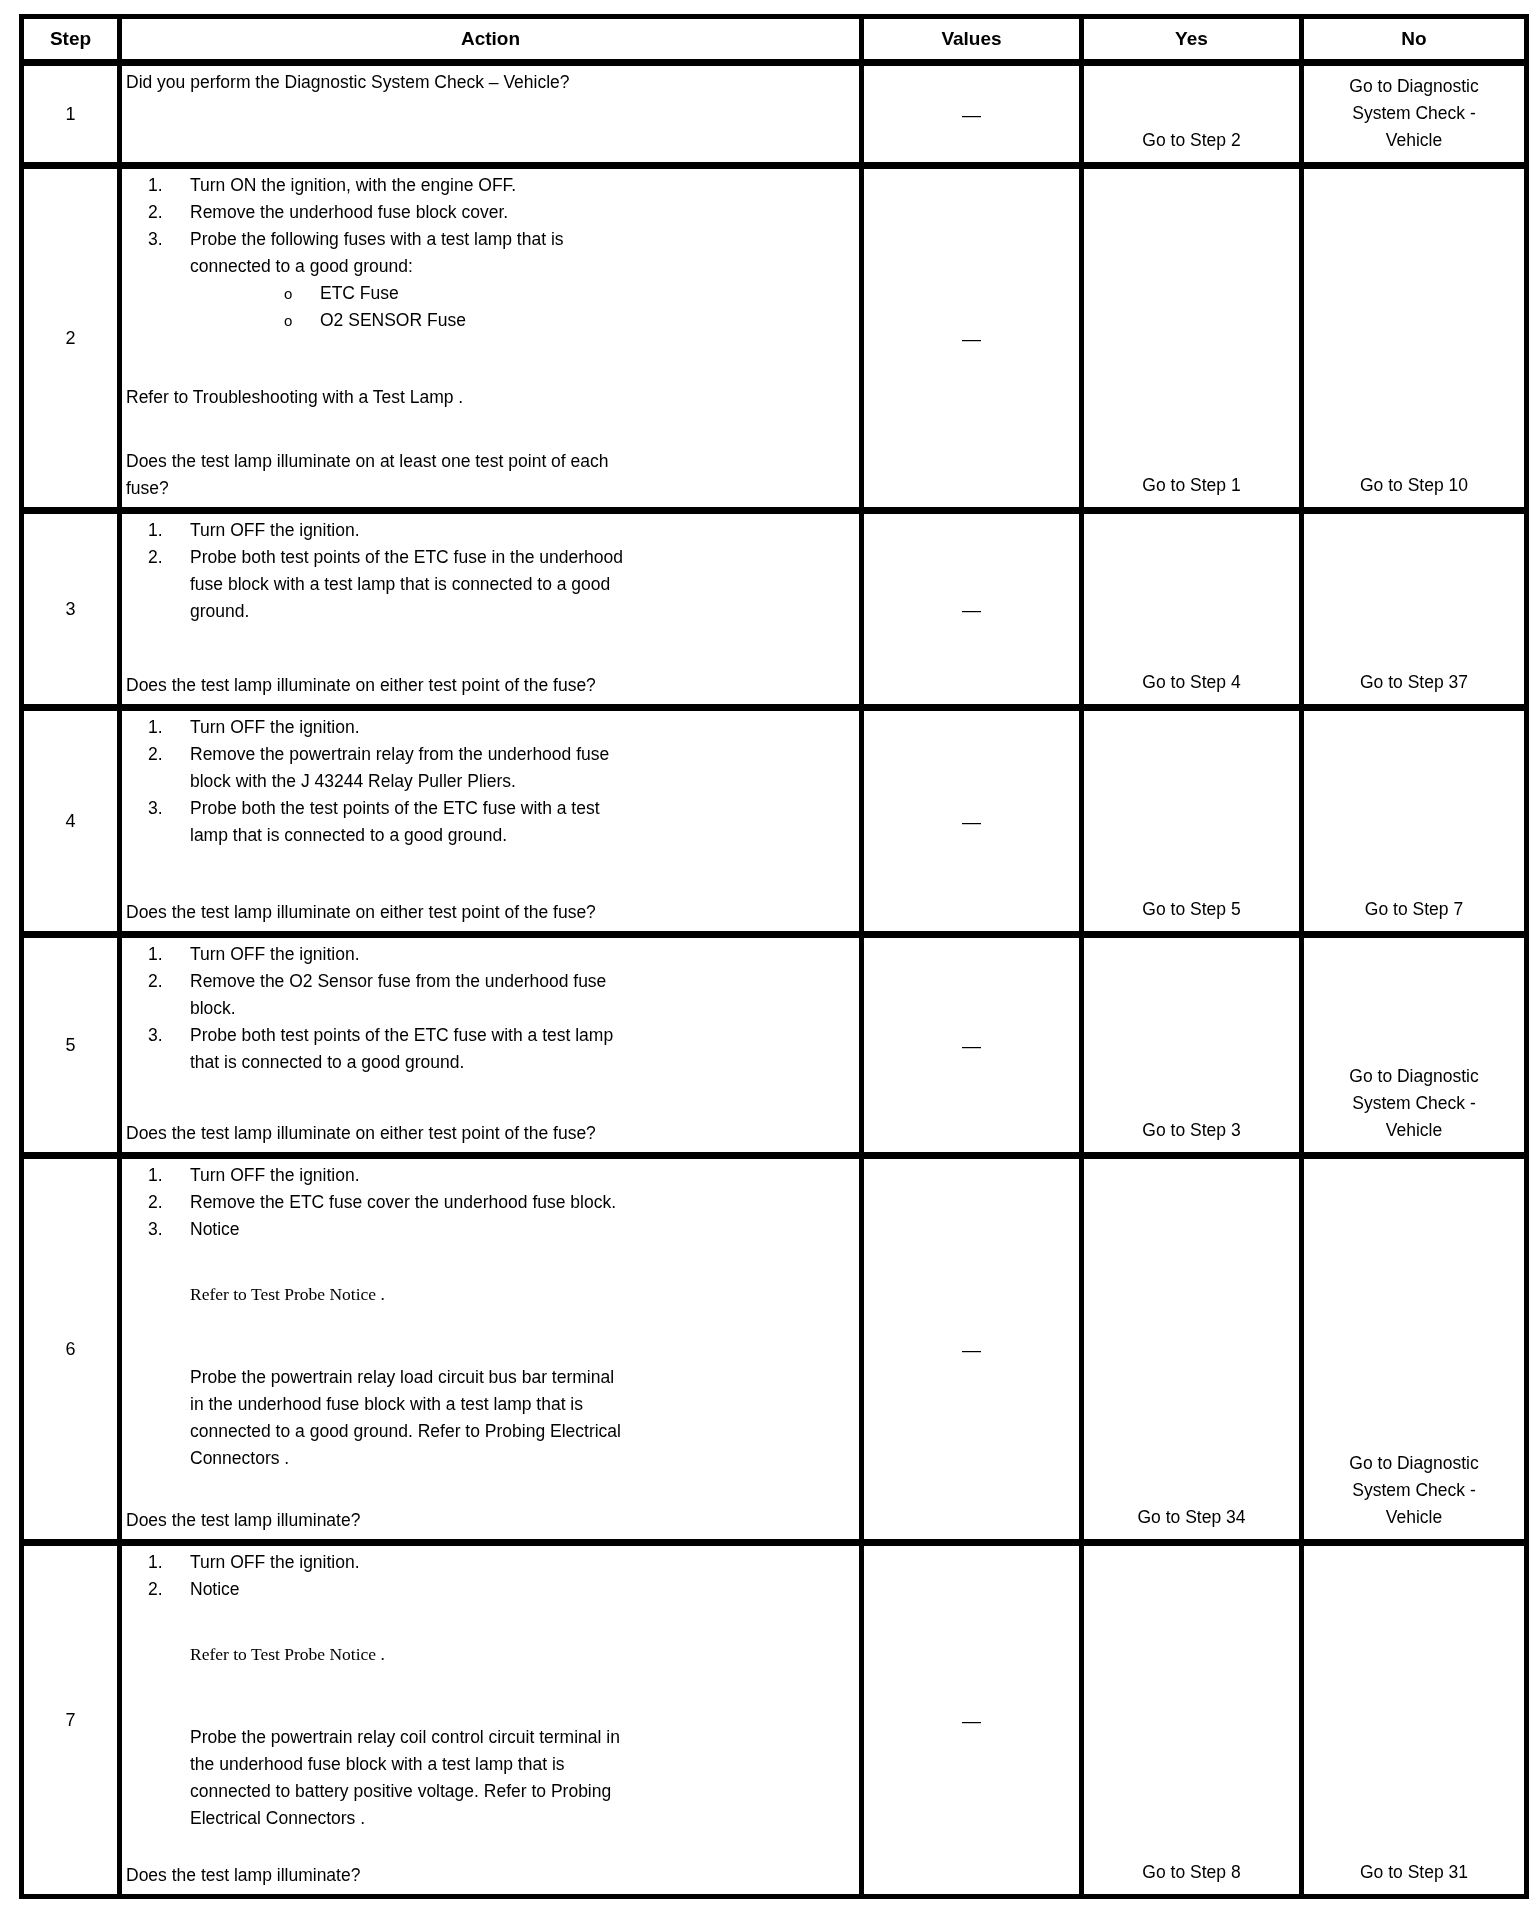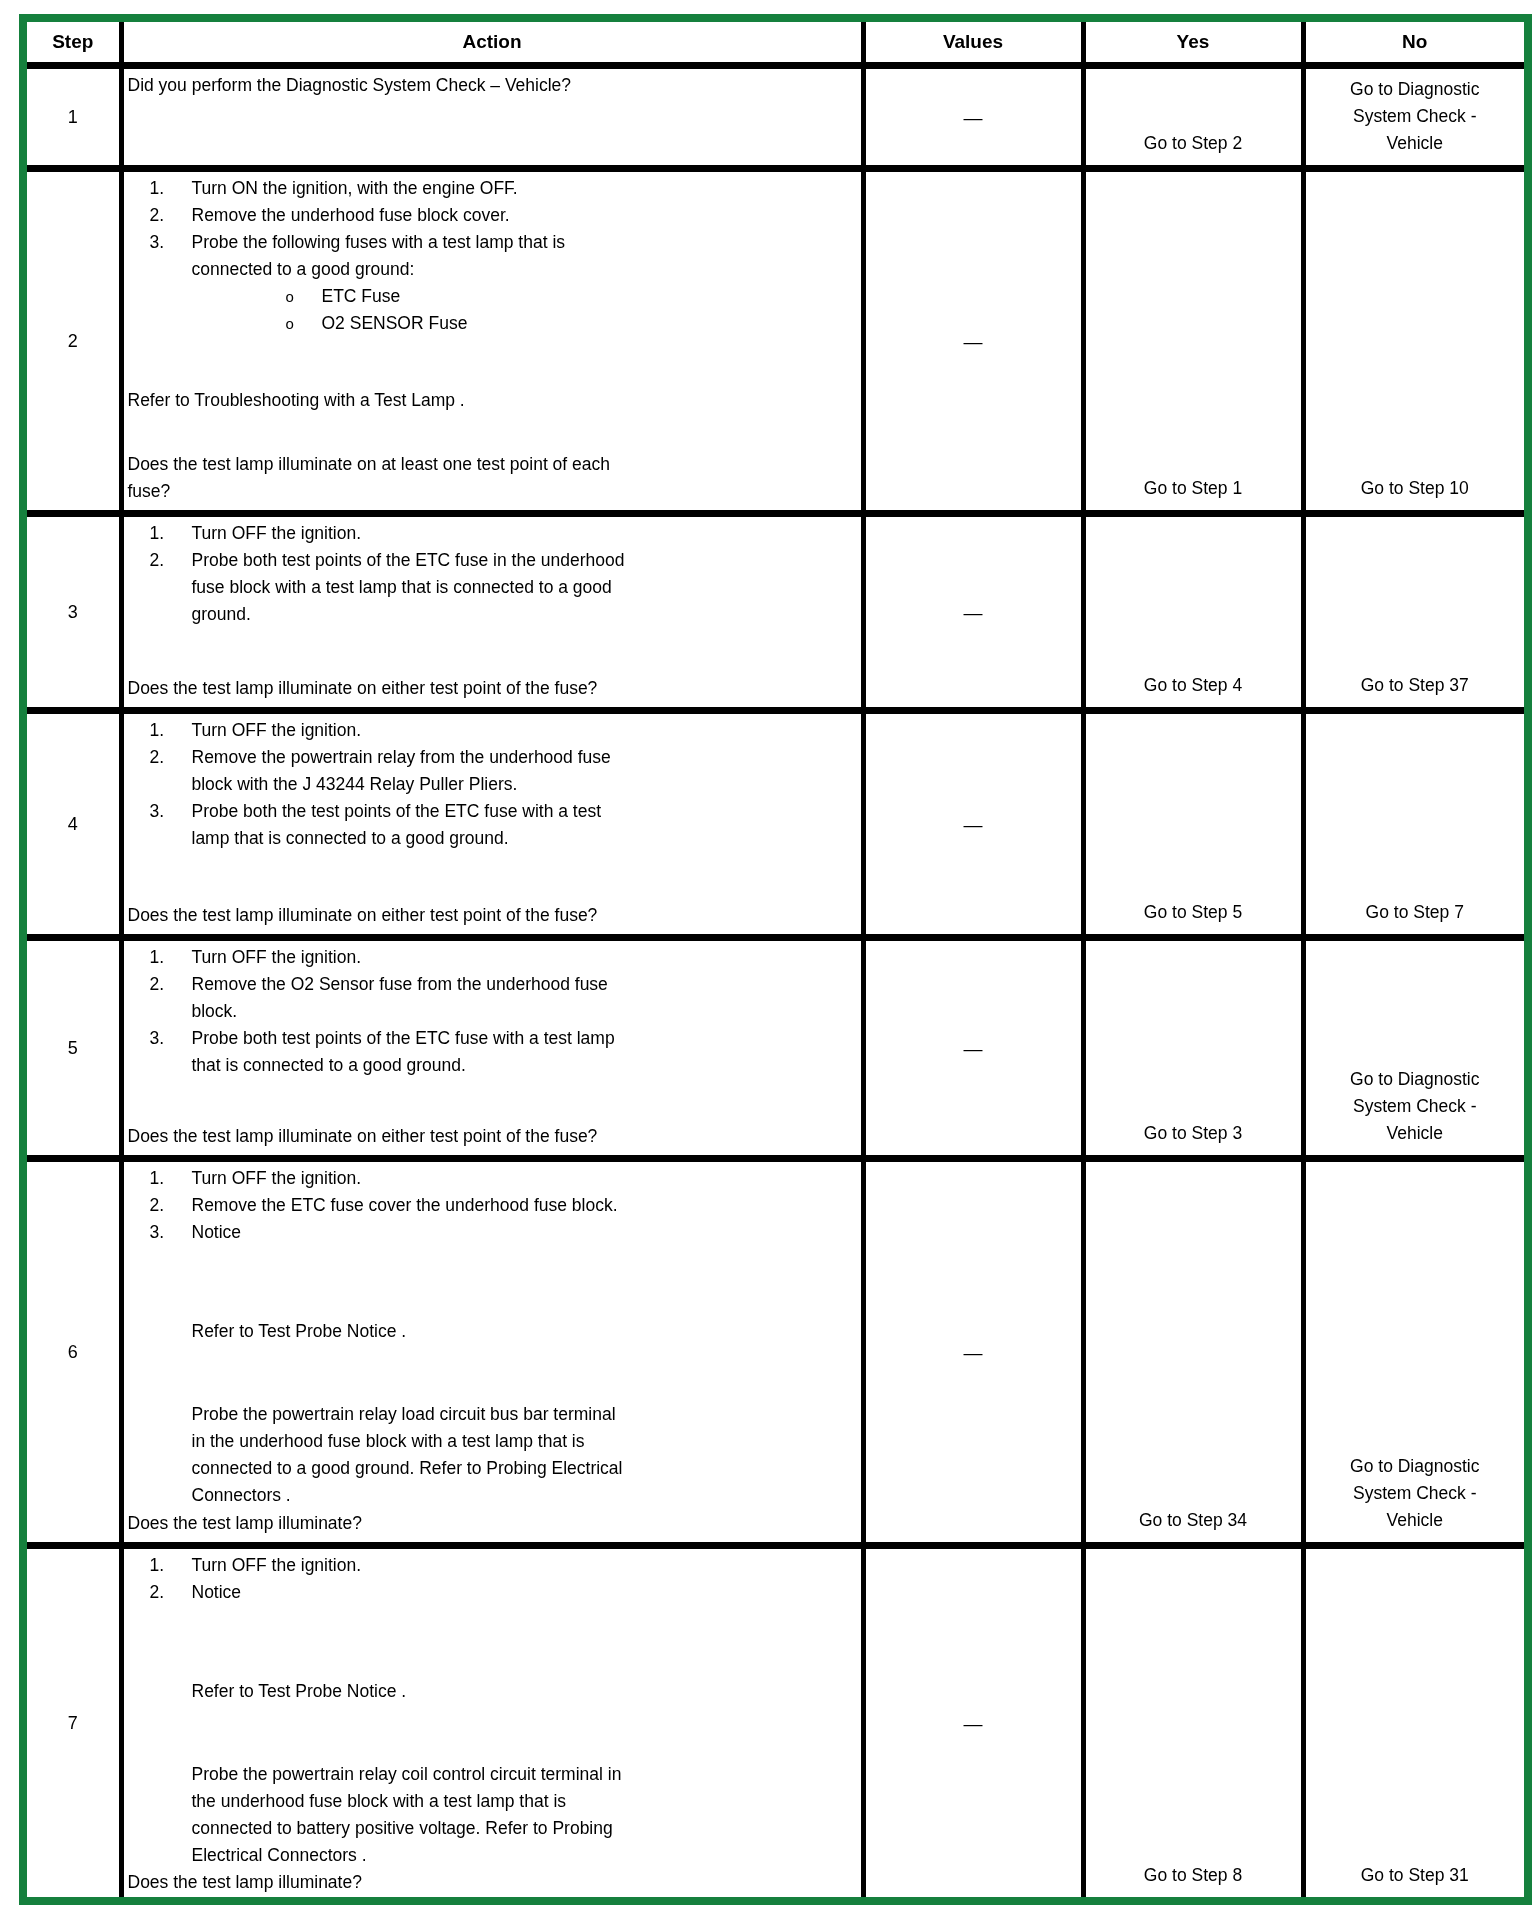--- a/index.html
+++ b/index.html
@@ -4,21 +4,21 @@
 <style>
   html,body { margin:0; padding:0; background:#ffffff; }
   body {
     width:1536px; height:1916px; position:relative;
     font-family:"Liberation Sans","DejaVu Sans",sans-serif;
     color:#000;
   }
   .page { position:absolute; left:19px; top:14px; }
   table.diag {
     border-collapse:collapse; table-layout:fixed; width:1505px;
-    border:8px solid #15803d;
+    border:4px solid #15803d;
   }
   th, td { border:5px solid #000; background:#fff; }
   tr.body-row > td { border-top-width:7px; }
   thead th {
     border-bottom-width:7px; height:36px;
     font-size:19px; font-weight:bold; text-align:center; vertical-align:middle;
     padding:2px 0;
   }
   td { font-size:17.5px; line-height:27px; }
   td.step  { text-align:center; vertical-align:middle; font-size:18px; }
@@ -32,21 +32,21 @@
   .h-r1{height:88px} .h-r2{height:330px} .h-r3{height:182px}
   .h-r4{height:212px} .h-r5{height:206px} .h-r6{height:372px} .h-r7{height:340px}
   .olist { display:block; }
   .li   { display:flex; }
   .num  { width:42px; margin-left:22px; flex:none; }
   .litext { flex:1; white-space:pre-line; }
   .sub  { display:flex; margin-left:158px; }
   .subm { width:36px; flex:none; font-size:15px; }
   .para { margin:0; white-space:pre-line; }
   .gap     { margin-top:50px; }
-  .gap2    { margin-top:72px; }
+  .gap2    { margin-top:38px;font-family:Liberation Serif, serif; }
   .gap3    { margin-top:56px; }
   .indent  { margin-left:64px; }
   .question{ margin-top:auto; }
   .bold { font-weight:normal; }
 </style>
 </head>
 <body>
 
 <div class="page">
 <table class="diag">

